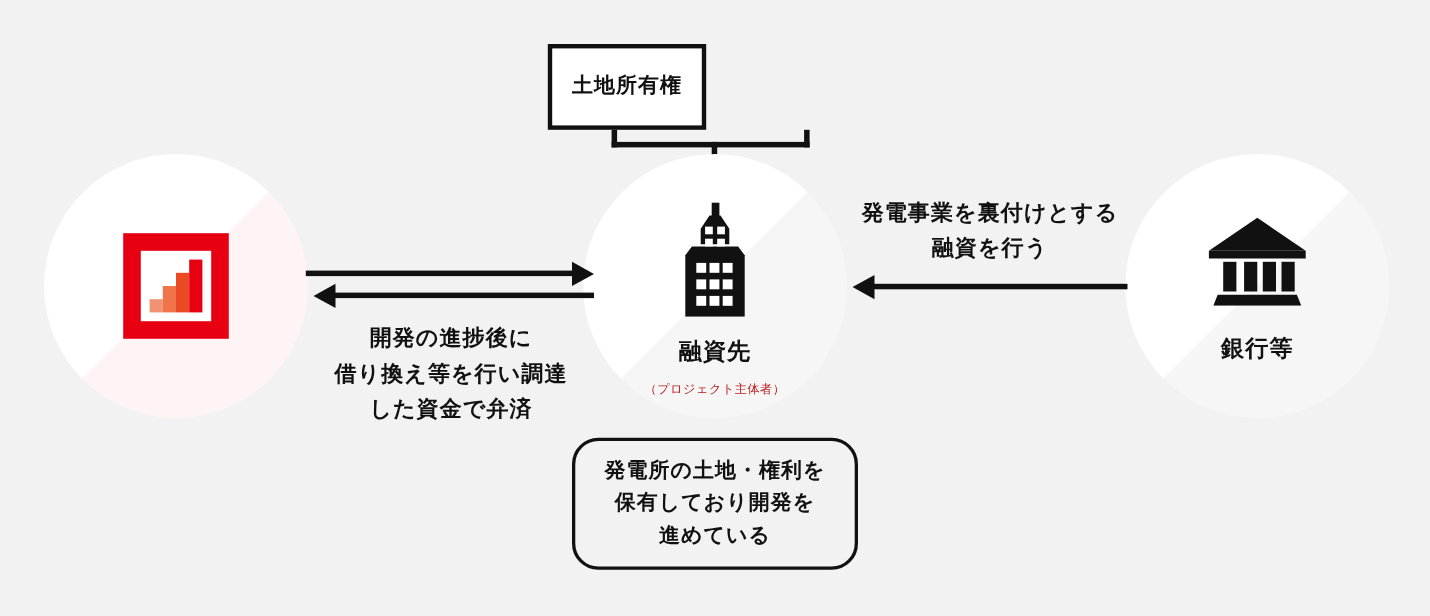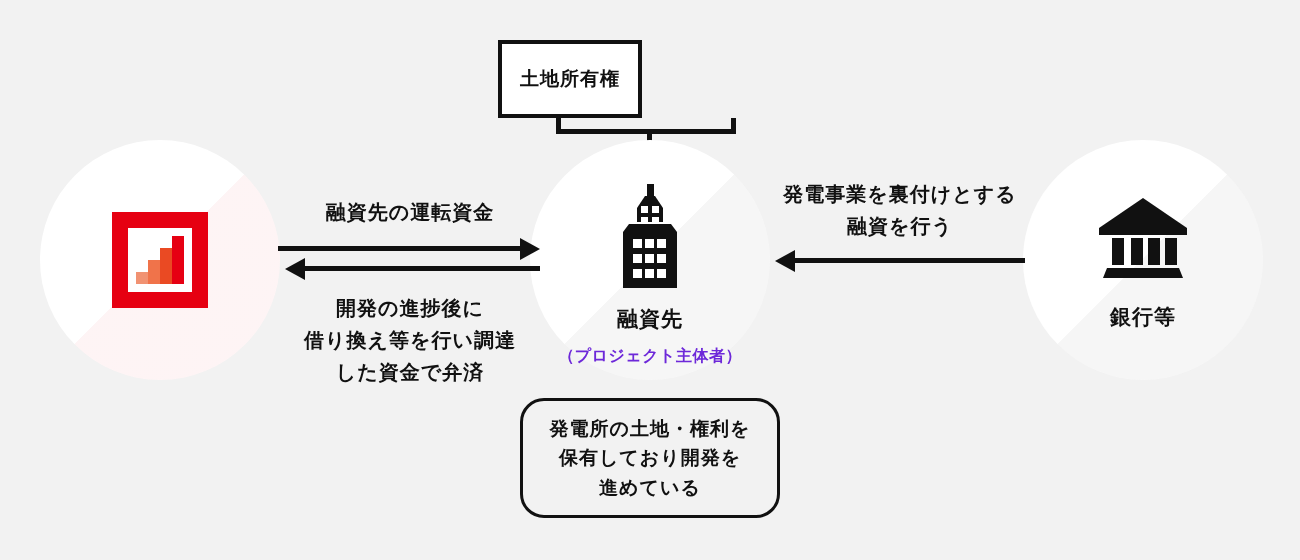--- a/index.html
+++ b/index.html
@@ -82,23 +82,23 @@
 
   
   .node-title {
     font-size: 21px;
     font-weight: bold;
     color: #111111;
     letter-spacing: 1px;
     white-space: nowrap;
   }
   .node-sub {
-    font-size: 16px;
-    font-weight: bold;
-    color: #6d28d9;
+    font-size: 11px;
+    font-weight: normal;
+    color: #b91c1c;
     letter-spacing: 0.5px;
     white-space: nowrap;
   }
 
   
   .box {
     position: absolute;
     box-sizing: border-box;
     border: 4px solid #111111;
     background: #ffffff;
@@ -224,21 +224,20 @@
           <rect x="53" y="40" width="12" height="27"></rect>
           <rect x="70" y="40" width="12" height="27"></rect>
           <path d="M8 80 L12 70 L84 70 L88 80 Z"></path>
         </g>
       </svg>
     </div>
   </div>
 
   <div class="node-title abs" style="left:1023px; top:303px; width:240px; text-align:center;">銀行等</div>
 
-  <div class="flow-label" style="left:265px; top:196px; width:290px;">融資先の運転資金</div>
   <div class="arrow-line" style="left:278px; top:246px; width:246px;"></div>
   <div class="arrow-head right" style="left:520px; top:238px;"></div>
 
   <div class="arrow-line" style="left:303px; top:266px; width:237px;"></div>
   <div class="arrow-head left" style="left:285px; top:258px;"></div>
   <div class="flow-label" style="left:265px; top:292px; width:290px;">開発の進捗後に
 借り換え等を行い調達
 した資金で弁済</div>
 
   <div class="flow-label" style="left:760px; top:178px; width:280px;">発電事業を裏付けとする

